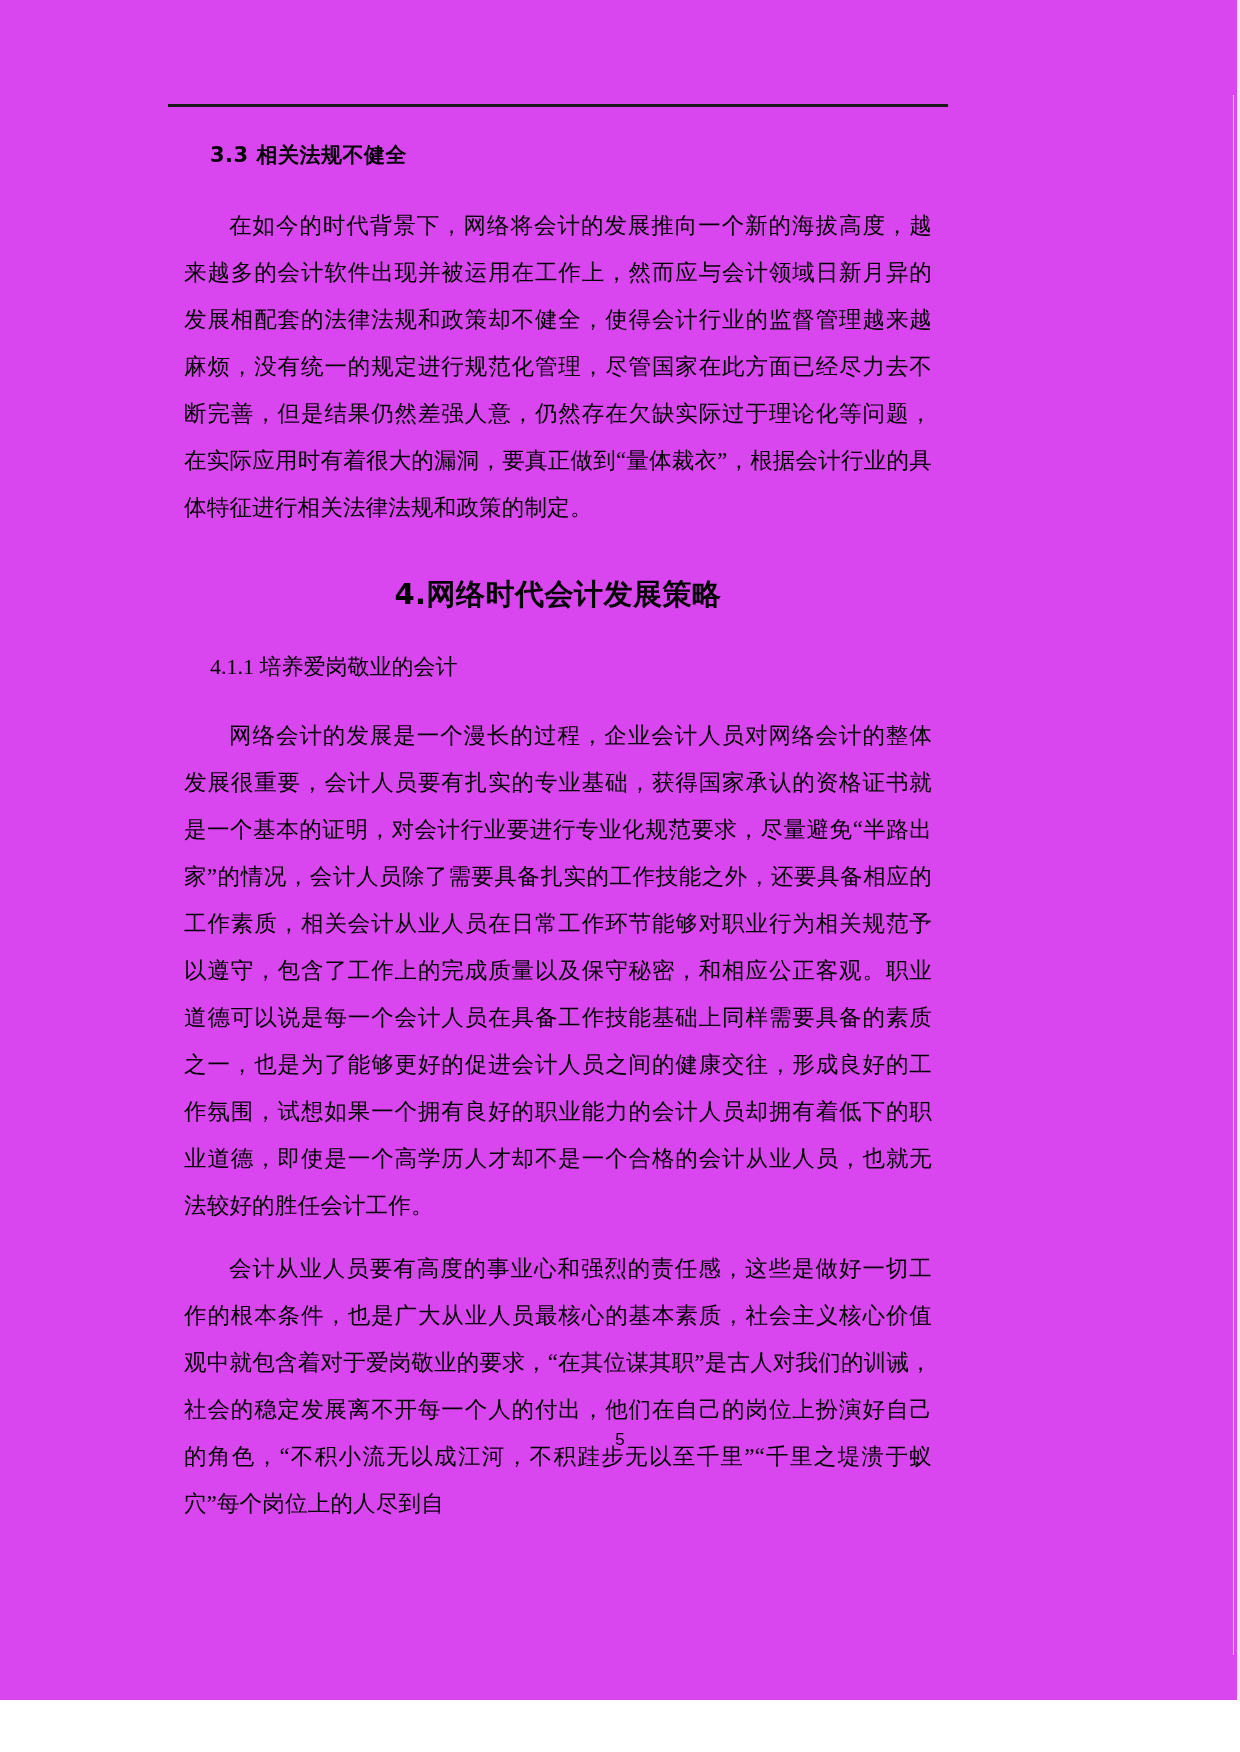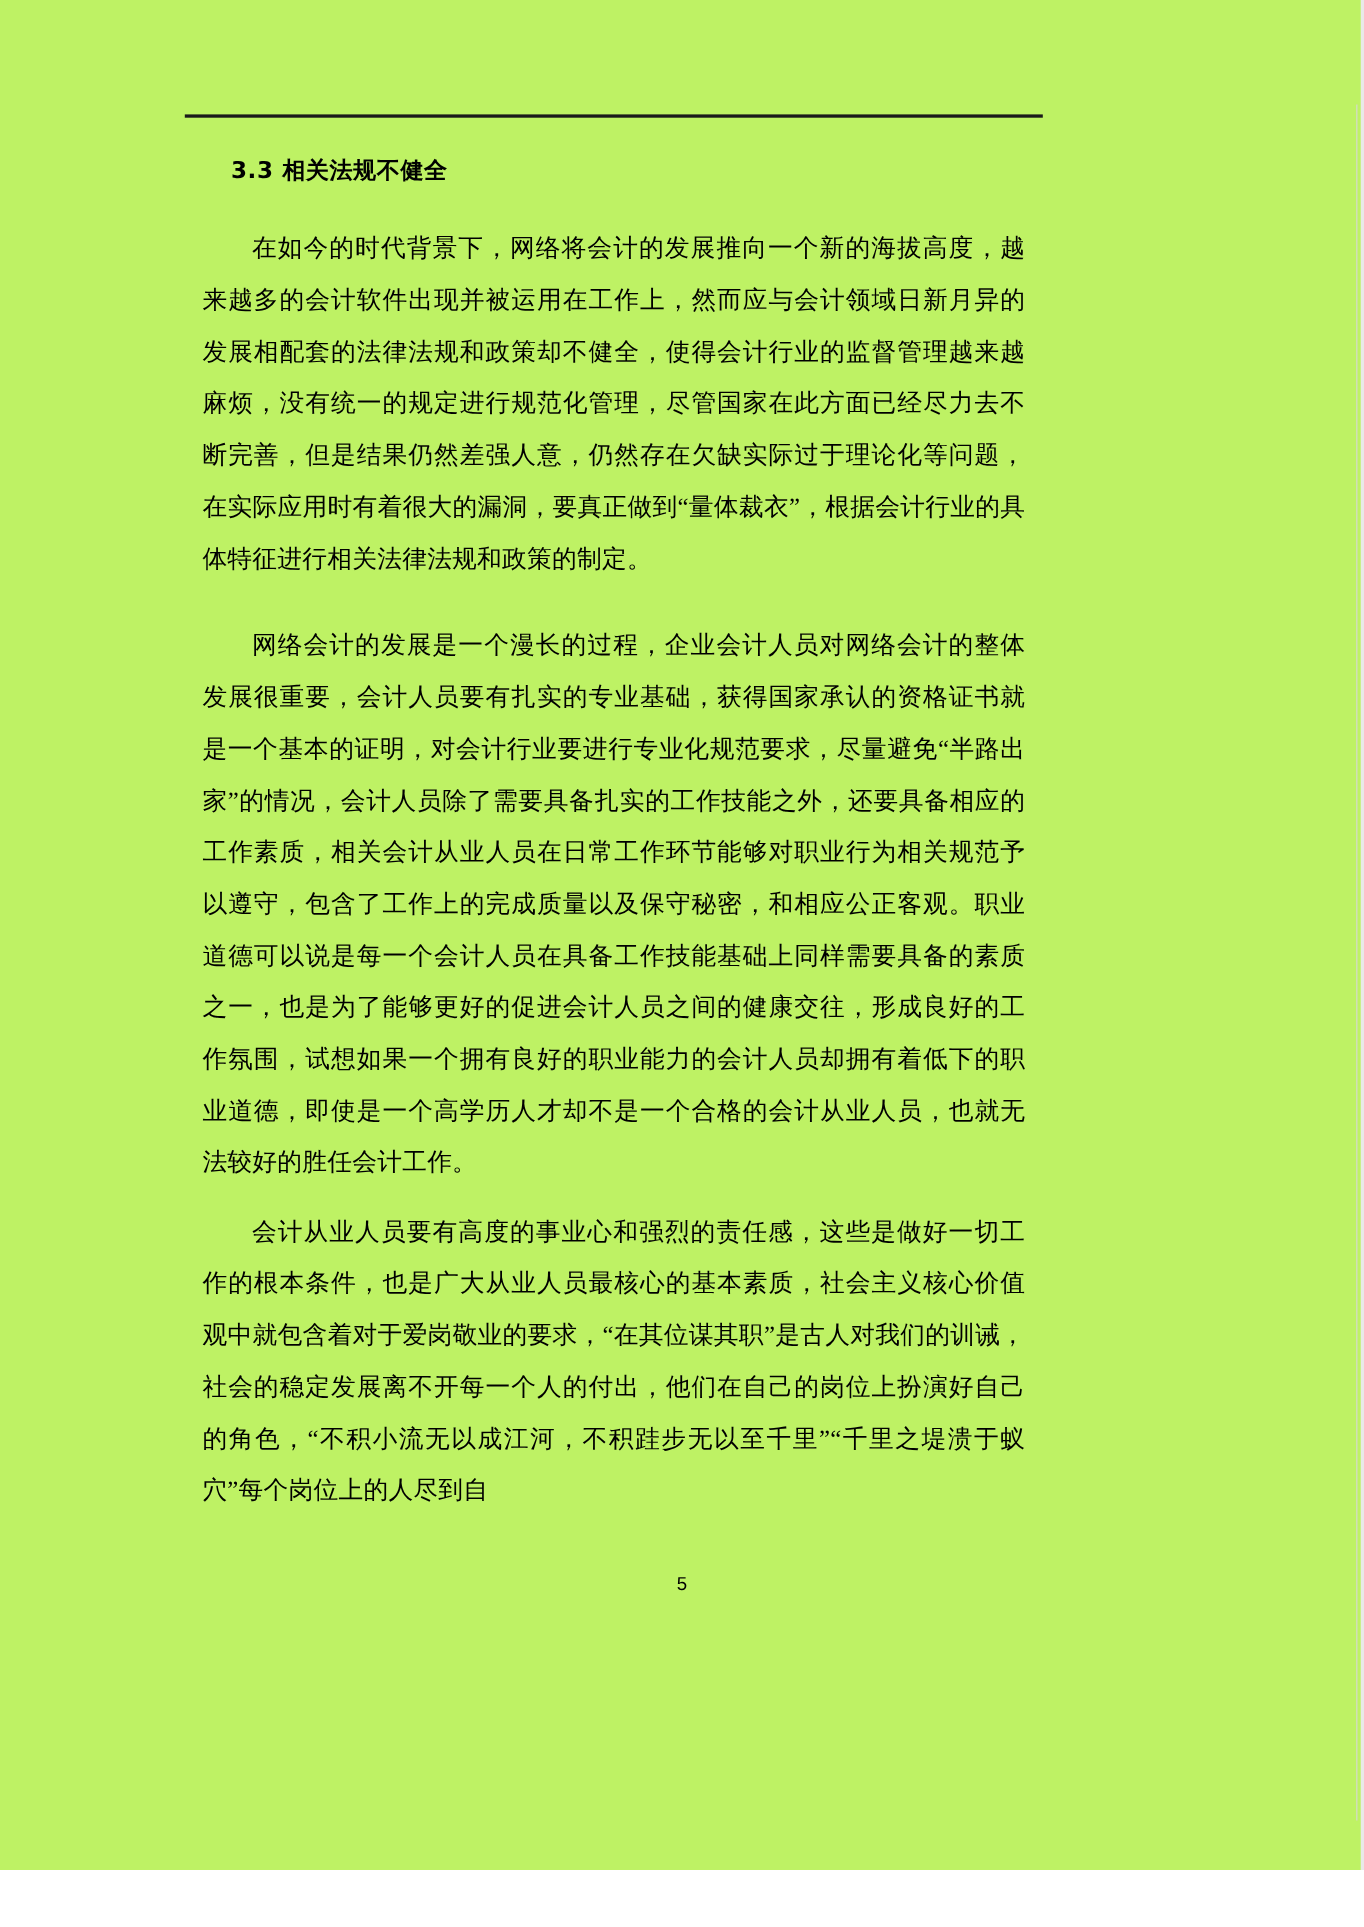--- a/index.html
+++ b/index.html
@@ -8,21 +8,21 @@
     background: #ffffff;
   }
   body {
     font-family: "Liberation Serif", "DejaVu Serif", serif;
     color: #000000;
   }
   .page {
     position: relative;
     width: 1240px;
     height: 1752px;
-    background: #bef264;
+    background: #d946ef;
     box-sizing: border-box;
     overflow: hidden;
   }
   
   .edge-line-right {
     position: absolute;
     top: 0;
     right: 0;
     width: 3px;
     height: 1752px;
@@ -120,22 +120,24 @@
   <div class="edge-line-right2"></div>
 
   <div class="content">
 
     <div class="header-rule"></div>
 
     <h2 class="section-heading">3.3 相关法规不健全</h2>
 
     <p class="body-text para-first">在如今的时代背景下，网络将会计的发展推向一个新的海拔高度，越来越多的会计软件出现并被运用在工作上，然而应与会计领域日新月异的发展相配套的法律法规和政策却不健全，使得会计行业的监督管理越来越麻烦，没有统一的规定进行规范化管理，尽管国家在此方面已经尽力去不断完善，但是结果仍然差强人意，仍然存在欠缺实际过于理论化等问题，在实际应用时有着很大的漏洞，要真正做到“量体裁衣”，根据会计行业的具体特征进行相关法律法规和政策的制定。</p>
 
+    <h1 class="chapter-heading">4.网络时代会计发展策略</h1>
 
 
+    <h4 class="subsub-heading">4.1.1 培养爱岗敬业的会计</h4>
 
     <p class="body-text para-gap">网络会计的发展是一个漫长的过程，企业会计人员对网络会计的整体发展很重要，会计人员要有扎实的专业基础，获得国家承认的资格证书就是一个基本的证明，对会计行业要进行专业化规范要求，尽量避免“半路出家”的情况，会计人员除了需要具备扎实的工作技能之外，还要具备相应的工作素质，相关会计从业人员在日常工作环节能够对职业行为相关规范予以遵守，包含了工作上的完成质量以及保守秘密，和相应公正客观。职业道德可以说是每一个会计人员在具备工作技能基础上同样需要具备的素质之一，也是为了能够更好的促进会计人员之间的健康交往，形成良好的工作氛围，试想如果一个拥有良好的职业能力的会计人员却拥有着低下的职业道德，即使是一个高学历人才却不是一个合格的会计从业人员，也就无法较好的胜任会计工作。</p>
 
     <p class="body-text para-tight">会计从业人员要有高度的事业心和强烈的责任感，这些是做好一切工作的根本条件，也是广大从业人员最核心的基本素质，社会主义核心价值观中就包含着对于爱岗敬业的要求，“在其位谋其职”是古人对我们的训诫，社会的稳定发展离不开每一个人的付出，他们在自己的岗位上扮演好自己的角色，“不积小流无以成江河，不积跬步无以至千里”“千里之堤溃于蚁穴”每个岗位上的人尽到自</p>
 
   </div>
 
   <div class="page-number">5</div>
 
   <div class="footer-strip"></div>

